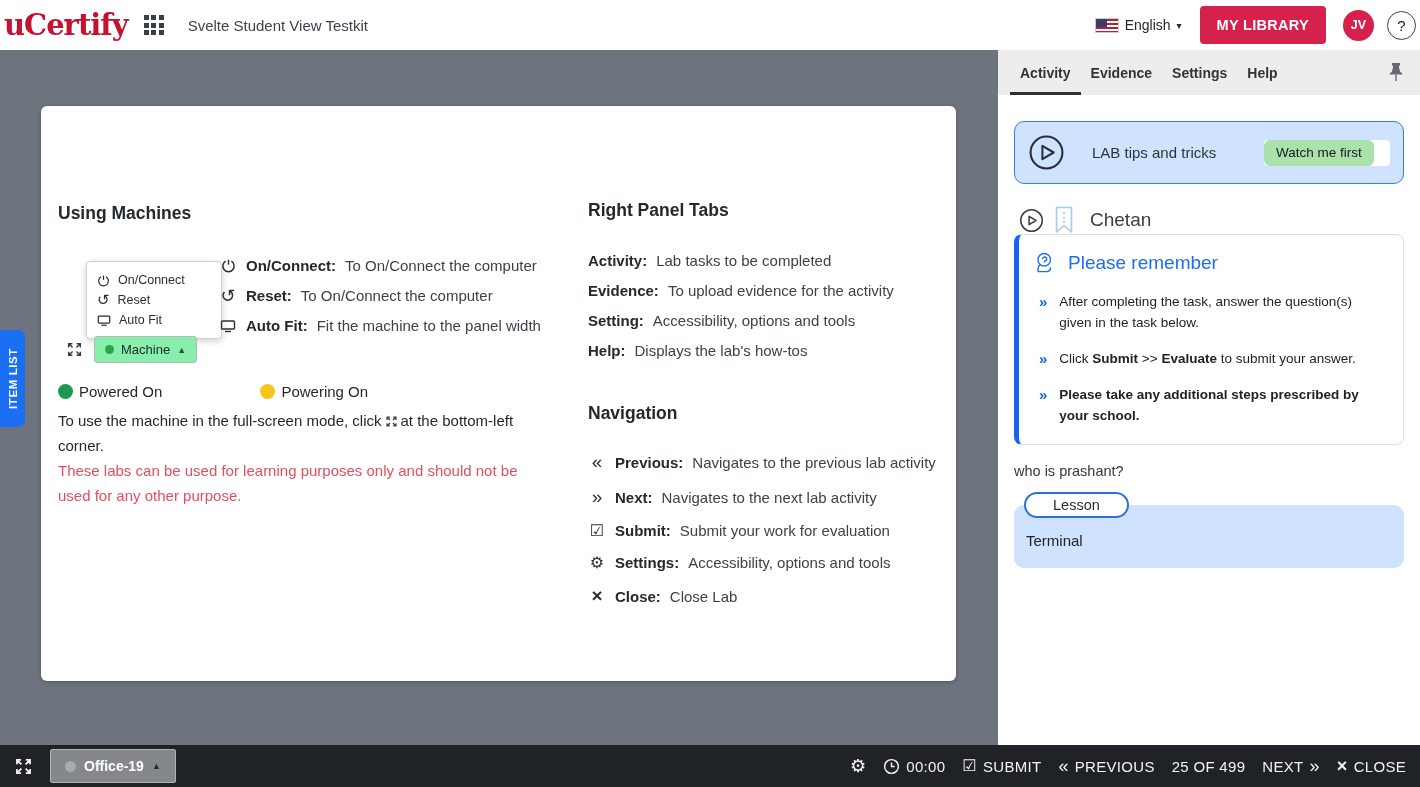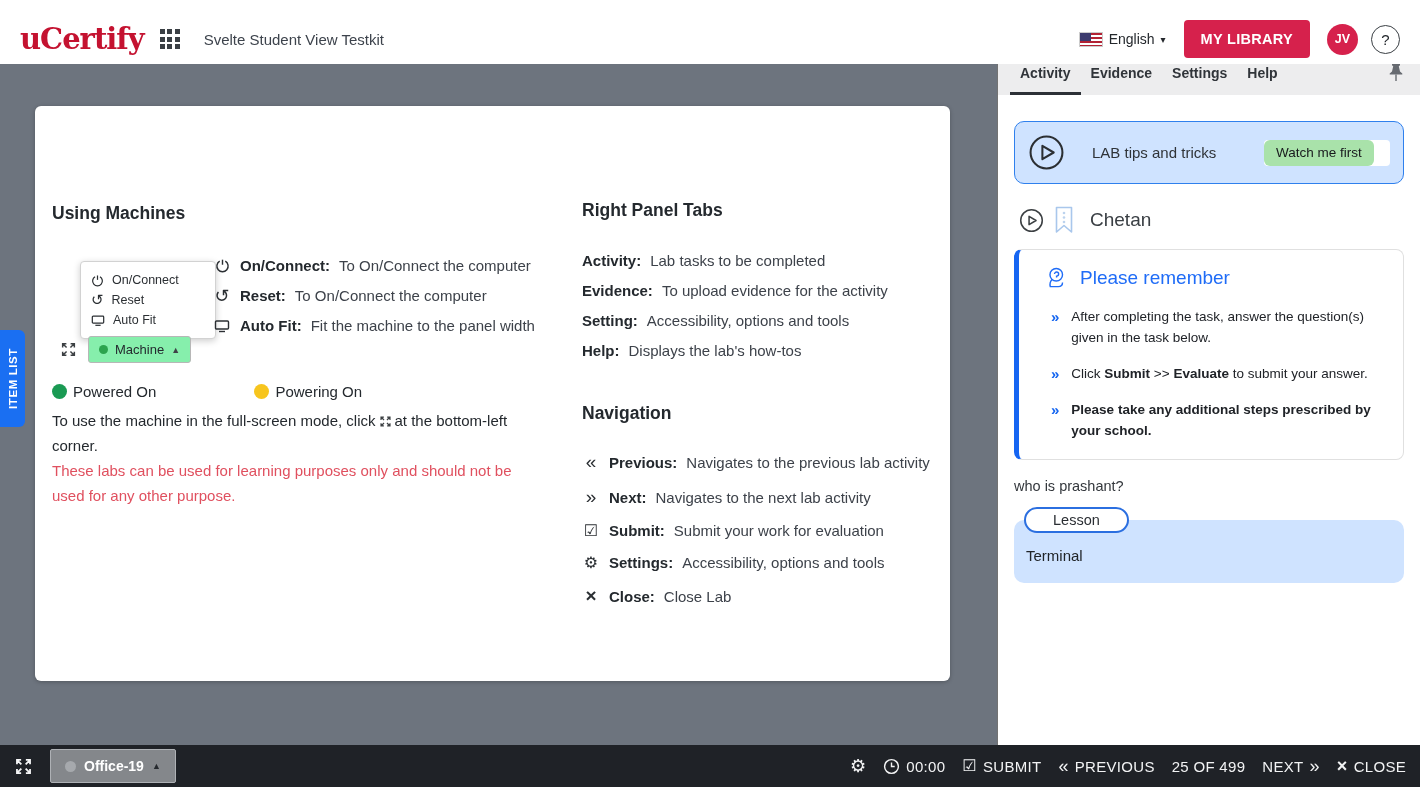--- a/index.html
+++ b/index.html
@@ -5,21 +5,21 @@
   * { margin:0; padding:0; box-sizing:border-box; }
   html,body { width:1420px; height:787px; }
   body {
     font-family:"Liberation Sans", sans-serif;
     position:relative; overflow:hidden; background:#fff; color:#24292e;
   }
   svg { display:block; }
 
   
   .header { position:absolute; top:0; left:0; right:0; height:50px; background:#fff;
-            display:flex; align-items:center; padding:0 20px; z-index:5;margin-top:14px; }
+            display:flex; align-items:center; padding:0 4px; z-index:5; }
   .logo { font-family:"DejaVu Serif", serif; font-weight:700; font-size:29px;
           color:#c41230; letter-spacing:-1px; line-height:1; cursor:pointer; }
   .grid-icon { margin-left:16px; display:grid; grid-template-columns:repeat(3,5px);
                grid-template-rows:repeat(3,5px); gap:2.5px; cursor:pointer; }
   .grid-icon i { background:#3a3f44; }
   .course-title { margin-left:24px; font-size:15px; color:#3d434c; }
   .h-spacer { flex:1; }
   .flag { width:24px; height:15px; position:relative; overflow:hidden; border:1px solid #ccc;
           background:repeating-linear-gradient(#b22234 0 2px, #fff 2px 4px); }
   .flag::after { content:''; position:absolute; top:0; left:0; width:11px; height:8px; background:#3c3b6e; }
@@ -33,21 +33,21 @@
                  display:flex; align-items:center; justify-content:center; font-size:15px; color:#23272c; cursor:pointer; }
 
   
   .main { position:absolute; top:50px; left:0; width:997px; bottom:42px; background:#6d747e; }
 
   .item-tab { position:absolute; left:0; top:280px; width:25px; height:97px; background:#1a6ff2;
               border-radius:0 6px 6px 0; display:flex; align-items:center; justify-content:center; cursor:pointer; }
   .item-tab span { writing-mode:vertical-rl; transform:rotate(180deg); color:#fff; font-size:11.5px;
                    font-weight:700; letter-spacing:.6px; }
 
-  .card { position:absolute; left:35px; top:56px; width:915px; height:575px; background:#fff;
+  .card { position:absolute; left:41px; top:56px; width:915px; height:575px; background:#fff;
           border-radius:6px; box-shadow:0 1px 4px rgba(0,0,0,.25); }
   .card-h { position:absolute; font-size:17.5px; font-weight:600; color:#24292e; }
 
   .popup { position:absolute; left:45px; top:155px; width:136px; background:#fff;
            border:1px solid #d2d2d2; border-radius:4px; box-shadow:0 2px 7px rgba(0,0,0,.2); padding:8px 10px; }
   .popup::after { content:''; position:absolute; bottom:-7px; left:76px; width:0; height:0;
                   border-left:7px solid transparent; border-right:7px solid transparent; border-top:7px solid #fff; }
   .popup-item { display:flex; align-items:center; gap:8px; font-size:12.5px; color:#2b2f33;
                 padding:3px 0; cursor:pointer; white-space:nowrap; }
   .glyph-reset { font-size:15px; line-height:12px; color:#2b2f33; }
@@ -86,22 +86,22 @@
           display:flex; align-items:center; padding:0 13px; }
   .tips-label { margin-left:27px; font-size:15px; color:#2f3338; flex:1; }
   .watch-btn { width:126px; height:26px; background:#fff; border-radius:4px; overflow:hidden;
                position:relative; cursor:pointer; }
   .watch-fill { width:87%; height:100%; background:#a9e2aa; border-radius:6px; display:flex;
                 align-items:center; justify-content:center; font-size:13.5px; color:#17191c; }
 
   .author-row { margin-top:22px; display:flex; align-items:center; padding-left:5px; }
   .author-name { margin-left:16px; font-size:19px; color:#3a3f44; }
 
-  .remember { margin-top:15px; border:1px solid #e0e0e0; border-left:5px solid #1565f2;
-              border-radius:8px; padding:15px 12px 18px 25px; }
+  .remember { border:1px solid #e0e0e0; border-left:5px solid #1565f2;
+              border-radius:8px; padding:15px 12px 18px 13px; }
   .rem-title-row { display:flex; align-items:center; gap:10px; }
   .rem-title { font-size:19px; color:#1f6cf7; }
   .rem-point { display:flex; gap:12px; margin-top:15px; font-size:13.5px; line-height:21px;
                color:#202328; padding:0 4px 0 7px; }
   .rem-bullet { color:#1465f0; font-weight:700; font-size:15px; line-height:21px; }
   .rem-bold { font-weight:700; }
 
   .question { margin-top:18px; font-size:14.5px; color:#33373c; }
 
   .lesson-wrap { margin-top:13px; position:relative; padding-top:13px; }

